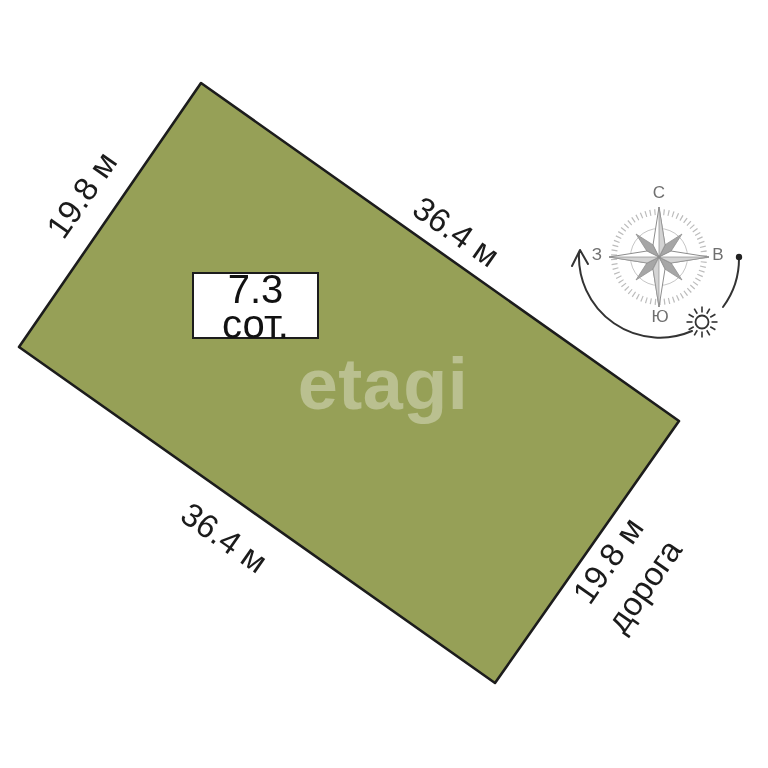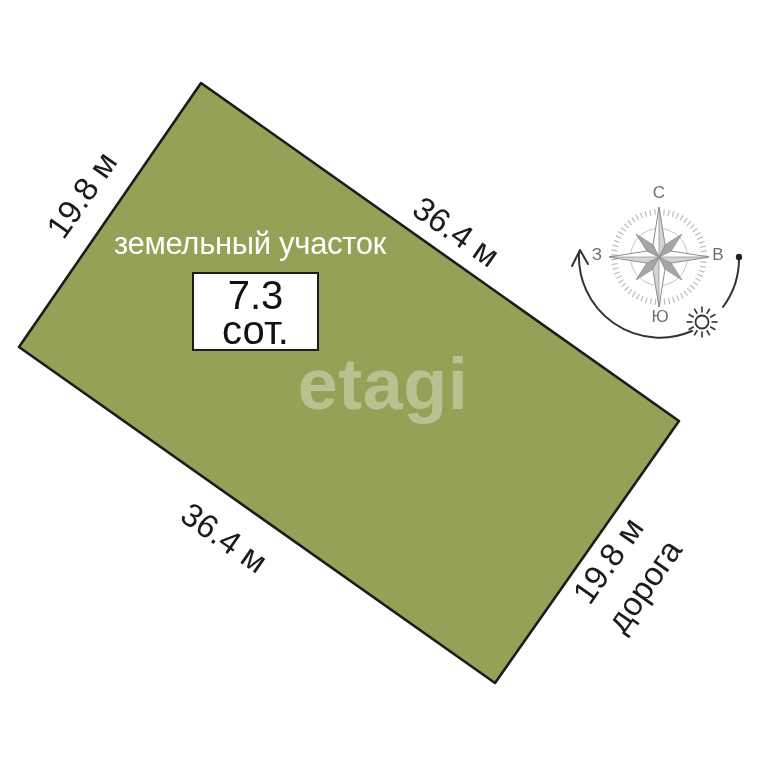--- a/index.html
+++ b/index.html
@@ -18,21 +18,21 @@
   .lbl-dim-right  {
     left:626px; top:573px; transform:translate(-50%,-50%) rotate(-55deg);
     text-align:center; line-height:1.32;
   }
   .plot-title {
     position:absolute; left:250px; top:244px; transform:translate(-50%,-50%);
     color:#ffffff; font-size:31px; font-weight:400; white-space:nowrap;
     letter-spacing:-0.3px;
   }
   .area-box {
-    position:absolute; left:192px; top:272px; width:127px; height:79px;
+    position:absolute; left:192px; top:272px; width:127px; height:67px;
     background:#ffffff; border:2.5px solid #1c1c1c; box-sizing:border-box;
     display:flex; flex-direction:column; align-items:center; justify-content:center;
     color:#111111;
   }
   .area-value { font-size:40px; line-height:38px; }
   .area-unit  { font-size:40px; line-height:33px; }
   .watermark {
     position:absolute; left:383px; top:384px; transform:translate(-50%,-50%);
     font-size:72px; font-weight:700; letter-spacing:0.5px;
     color:rgba(255,255,255,0.34); white-space:nowrap;
@@ -108,21 +108,20 @@
   <div class="watermark">etagi</div>
 
   <div class="lbl lbl-dim-left">19.8 м</div>
   <div class="lbl lbl-dim-top">36.4 м</div>
   <div class="lbl lbl-dim-bottom">36.4 м</div>
   <div class="lbl lbl-dim-right">
     <div>19.8 м</div>
     <div>дорога</div>
   </div>
 
-  <div class="plot-title">земельный участок</div>
 
   <div class="area-box">
     <div class="area-value">7.3</div>
     <div class="area-unit">сот.</div>
   </div>
 
   <div class="compass-lbl c-n">С</div>
   <div class="compass-lbl c-s">Ю</div>
   <div class="compass-lbl c-w">З</div>
   <div class="compass-lbl c-e">В</div>

